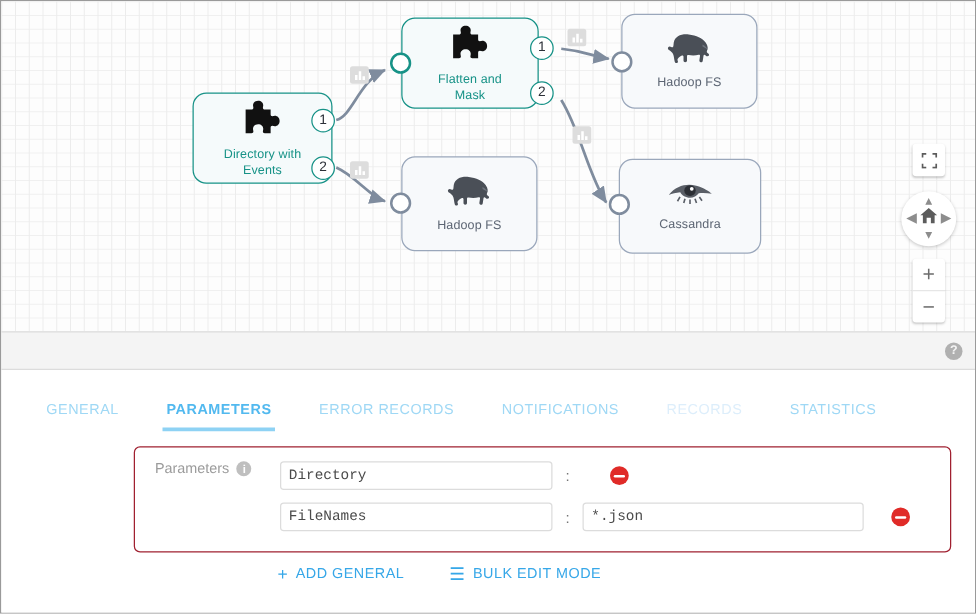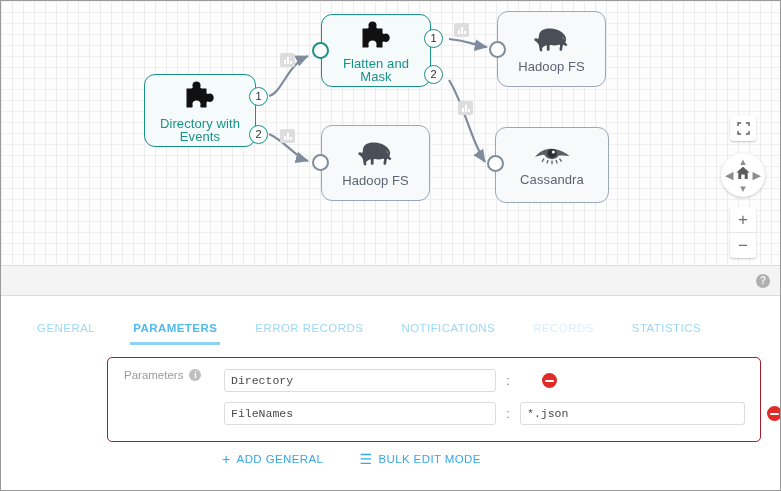--- a/index.html
+++ b/index.html
@@ -57,21 +57,21 @@
   }
   .stage.selected {
     border-color: #179287;
     background: #f5fafb;
   }
   .stage-icon {
     display: block;
     margin-bottom: 2px;
   }
   .stage-label {
-    font-size: 13px;
+    font-size: 10px;
     line-height: 13px;
     color: #5c6573;
     text-align: center;
     white-space: pre-line;
     letter-spacing: .1px;
   }
   .stage.selected .stage-label {
     color: #179287;
   }
 
@@ -268,21 +268,21 @@
     height: 23px;
     border: 1px solid #dcdcdc;
     border-radius: 3px;
     background: #ffffff;
     font-family: "Liberation Mono", monospace;
     font-size: 11.5px;
     color: #4a4a4a;
     padding: 0 6px;
     outline: none;
   }
-  .p-key { width: 272px; }
+  .p-key { width: 218px; }
   .p-sep { width: 24px; text-align: center; color: #757575; font-size: 12px; }
   .p-val { width: 225px; }
   .del-btn {
     margin-left: 22px;
     width: 15px; height: 15px;
     border-radius: 50%;
     background: #e02b28;
     position: relative;
   }
   .del-btn::after {
@@ -327,21 +327,21 @@
 
       <path d="M268,95 C281,92 286,64 307,55" stroke="#7f8c9e" stroke-width="2.2" fill="none" marker-end="url(#arrow)"></path>
 
       <path d="M268,133 C284,140 294,156 307,160" stroke="#7f8c9e" stroke-width="2.2" fill="none" marker-end="url(#arrow)"></path>
 
       <path d="M448,38 C468,40 473,44 486,46" stroke="#7f8c9e" stroke-width="2.2" fill="none" marker-end="url(#arrow)"></path>
 
       <path d="M448,79 C463,103 470,140 484,161" stroke="#7f8c9e" stroke-width="2.2" fill="none" marker-end="url(#arrow)"></path>
     </svg>
 
-    <div class="stage selected" style="left:143px; top:73px; width:112px; height:73px;">
+    <div class="stage selected" style="left:153px; top:73px; width:112px; height:73px;">
       <span class="stage-icon">
         <svg width="36" height="32" viewBox="0 0 36 32">
           <path fill="#111111" d="M14.5,2.5 C17,2.5 18.6,4.2 18.6,6.2 C18.6,7 18.3,7.6 18.3,8.3 C18.3,9 18.9,9.5 19.8,9.5 L24.5,9.5 L24.5,13.6 C24.5,14.4 25,15 25.8,15 C26.5,15 27.1,14.6 27.9,14.6 C30,14.6 31.7,16.3 31.7,18.8 C31.7,21.3 30,23 27.9,23 C27.1,23 26.5,22.6 25.8,22.6 C25,22.6 24.5,23.2 24.5,24 L24.5,28.5 L19.8,28.5 C18.9,28.5 18.3,28 18.3,27.2 C18.3,26.5 18.6,25.9 18.6,25.1 C18.6,23.1 17,21.4 14.5,21.4 C12,21.4 10.4,23.1 10.4,25.1 C10.4,25.9 10.7,26.5 10.7,27.2 C10.7,28 10.1,28.5 9.2,28.5 L4.5,28.5 L4.5,9.5 L9.2,9.5 C10.1,9.5 10.7,9 10.7,8.3 C10.7,7.6 10.4,7 10.4,6.2 C10.4,4.2 12,2.5 14.5,2.5 Z"></path>
         </svg>
       </span>
       <span class="stage-label">Directory with
 Events</span>
     </div>
     <div class="out-badge" style="left:248px; top:86px;">1</div>
     <div class="out-badge" style="left:248px; top:124px;">2</div>

